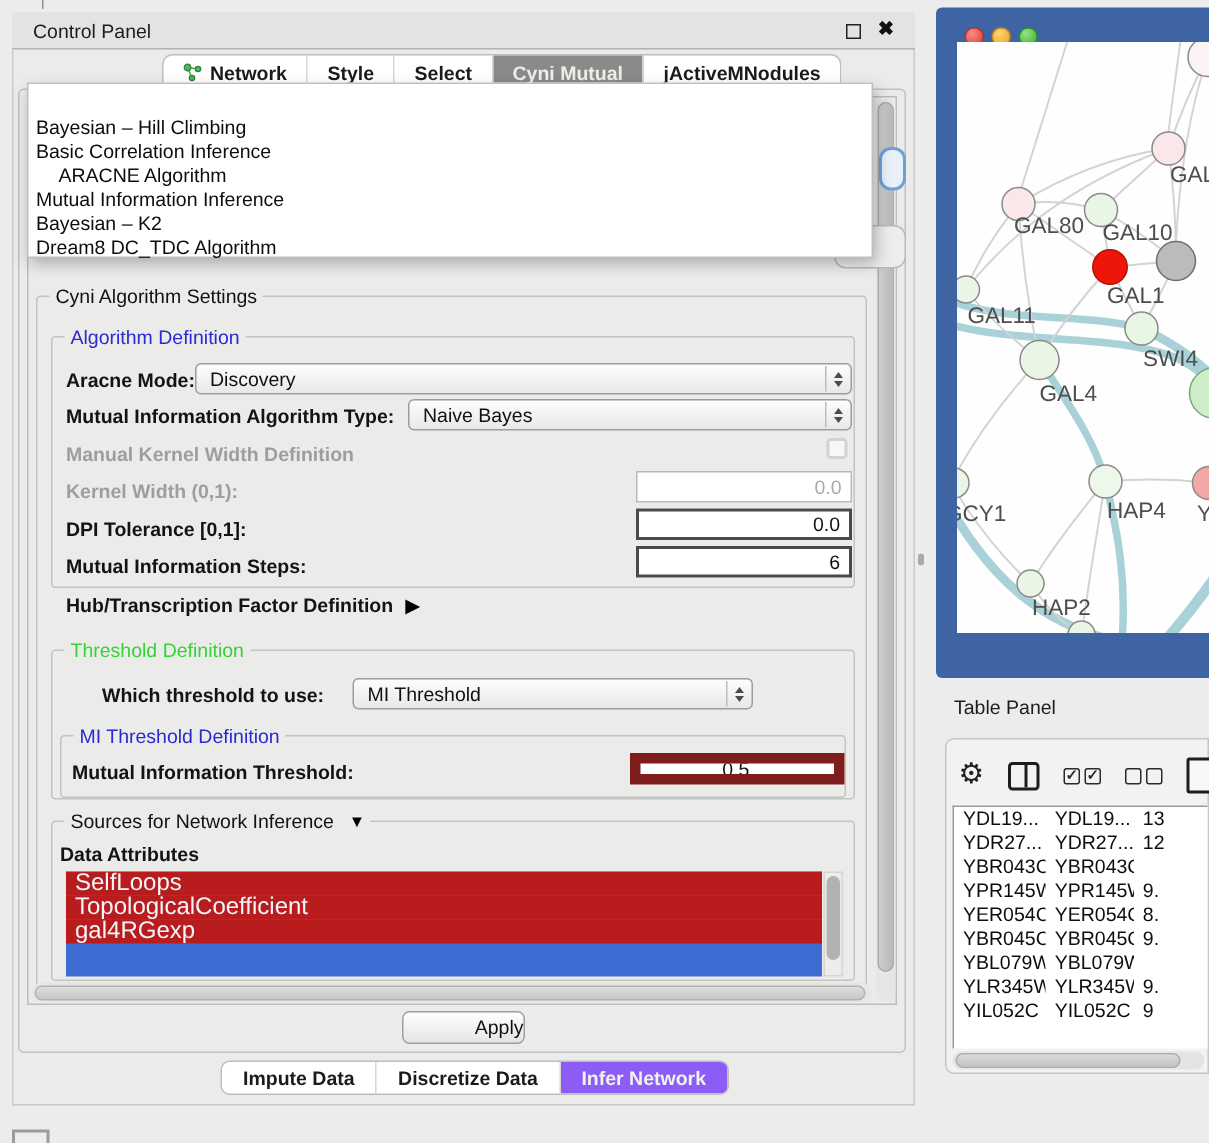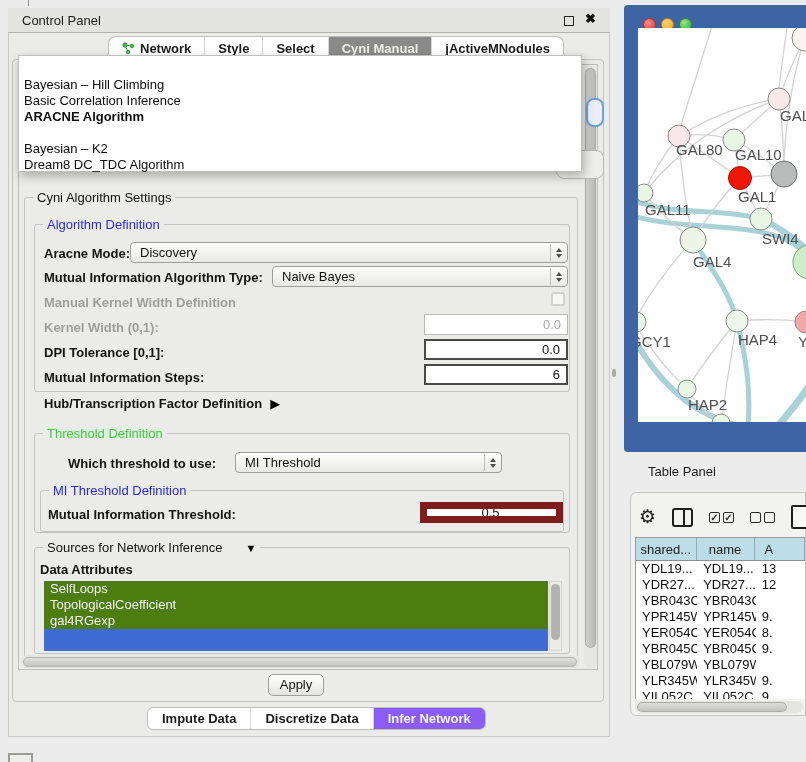--- a/index.html
+++ b/index.html
@@ -63,51 +63,51 @@
   .dark-border  { border:2px solid #4a4a4a; color:#111; }
   .mid-border   { border:7px solid #7f1d1d; color:#111;text-align:center; }
   .checkbox-dis { position:absolute; width:14px; height:14px; border:2px solid #d2d2d0;
                   border-radius:3px; background:#f7f7f5; }
   
   .popup { left:18px; top:55px; width:564px; height:117px; background:#fff;
            border:1px solid #bfbfbd; box-shadow:2px 4px 10px rgba(0,0,0,.28); z-index:20; }
   .popup-prompt { position:absolute; left:0; right:0; top:3px; text-align:center;
                   font-size:13px; color:#b7b7b5; }
   .popup-item { position:absolute; left:5px; font-size:13px; color:#0d0d0d; white-space:nowrap;text-align:right; }
-  .popup-item.sel { font-weight:bold; }
+  .popup-item.sel { font-weight:normal;margin-left:15px; }
   
   .attr-list { left:44px; top:581px; width:504px; height:70px; background:#3e6cd3; overflow:hidden; }
-  .attr-item { height:16px; line-height:16px; font-size:13px; color:#f2f4fb; padding-left:6px;
-               background:#4d7c0f; white-space:nowrap; }
+  .attr-item { height:16px; line-height:16px; font-size:16px; color:#f2f4fb; padding-left:6px;
+               background:#b91c1c; white-space:nowrap; }
   .list-scroll-track { left:549px; top:581px; width:13px; height:70px; background:#ececea; border:1px solid #d4d4d2; }
   .list-scroll-thumb { left:551px; top:584px; width:9px; height:56px; border-radius:5px; background:#b2b2b0; }
   
-  .apply-btn { left:268px; top:674px; width:56px; height:22px; border:1px solid #9f9f9d; border-radius:5px;
-               background:linear-gradient(#ffffff,#e4e4e2); font-size:13px; text-align:center;
+  .apply-btn { left:268px; top:674px; width:82px; height:22px; border:1px solid #9f9f9d; border-radius:5px;
+               background:linear-gradient(#ffffff,#e4e4e2); font-size:13px; text-align:right;
                line-height:20px; color:#111; }
   .bottom-tabbar { left:147px; top:707px; height:23px; background:#ffffff; border:1px solid #bdbdbb;
                    border-radius:6px; display:flex; overflow:hidden; }
   .btab { display:flex; align-items:center; padding:0 14px; font-size:13px; font-weight:bold;
           color:#1b1b1b; border-right:1px solid #d7d7d5; }
   .btab:last-child { border-right:none; }
   .btab.selected { background:#8b5cf6; color:#f2f2ec; }
   
   .frag-blue { left:586px; top:98px; width:18px; height:29px; border:2px solid #6f9fd8;
                border-radius:8px; background:#eaf0f9; z-index:2; }
   .frag-corner { left:556px; top:150px; width:48px; height:29px; border:1px solid #b9b9b7;
                  border-radius:8px; background:#ededeb; z-index:1; }
   
   .net-window { left:624px; top:5px; width:182px; height:447px; background:#3e64a4; border-radius:4px 0 0 4px; }
   .traffic { position:absolute; top:13px; width:13px; height:13px; border-radius:50%; }
   .t-red    { left:19px;  background:radial-gradient(circle at 35% 30%, #fa8d85, #dd3b32); border:1px solid #b9342c; }
   .t-yellow { left:37px;  background:radial-gradient(circle at 35% 30%, #fcd66b, #eda327); border:1px solid #c08423; }
   .t-green  { left:55px;  background:radial-gradient(circle at 35% 30%, #9be388, #2fae25); border:1px solid #2c8f2c; }
   .canvas { left:14px; top:23px; width:168px; height:394px; background:#fefefe; overflow:hidden; }
   
-  .tp-title { left:636px; top:464px; font-size:13px; color:#1c1c1c;margin-left:12px; }
+  .tp-title { left:636px; top:464px; font-size:13px; color:#1c1c1c; }
   .tp-window { left:630px; top:492px; width:176px; height:224px; background:#f2f2f0;
                border:1px solid #c5c5c3; border-radius:6px 0 0 6px; }
   .tp-toolbar { position:absolute; left:8px; top:12px; height:24px; display:flex; align-items:center; gap:16px; }
   .gear { font-size:19px; color:#222; line-height:20px; }
   .cols-icon { width:21px; height:19px; border:2px solid #1d1d1d; border-radius:3px; position:relative; }
   .cols-icon:after { content:""; position:absolute; left:50%; top:0; bottom:0; width:2px; background:#1d1d1d; }
   .cbx-pair { display:flex; gap:3px; }
   .cbx { width:11px; height:11px; border:1.5px solid #2a2a2a; border-radius:2px; position:relative; font-size:10px;
          line-height:9px; text-align:center; color:#2a2a2a; font-weight:bold; }
   .page-icon { width:22px; height:24px; border:2px solid #1d1d1d; border-radius:2px; background:#f8f8f6; }
@@ -156,21 +156,21 @@
     </svg>
     <span>Network</span>
   </div>
   <div class="tab">
     <span>Style</span>
   </div>
   <div class="tab">
     <span>Select</span>
   </div>
   <div class="tab selected">
-    <span>Cyni Manual</span>
+    <span>Cyni Mutual</span>
   </div>
   <div class="tab">
     <span>jActiveMNodules</span>
   </div>
 </div>
 
 <div class="abs frag-corner"></div>
 <div class="abs frag-blue"></div>
 
 <div class="abs group" style="left:24px; top:197px; width:554px; height:462px;">
@@ -228,21 +228,21 @@
     </span>
 </div>
 
 <div class="abs group" style="left:40px; top:490px; width:524px; height:42px;">
   <div class="group-label lbl-blue">MI Threshold Definition</div>
 </div>
 <div class="abs bold-label" style="left:48px; top:507px;">Mutual Information Threshold:</div>
 <input class="num-input mid-border" style="left: 420px; top: 502px; width: 143px;" value="0.5">
 
 <div class="abs group" style="left:34px; top:547px; width:536px; height:107px;">
-  <div class="group-label" style="display:flex; gap:23px; align-items:center;">
+  <div class="group-label" style="display:flex; gap:10px; align-items:center;">
     <span>Sources for Network Inference</span>
     <span class="tri-downf">▼</span>
   </div>
 </div>
 <div class="abs bold-label" style="left:40px; top:562px;text-align:center;">Data Attributes</div>
 
 <div class="abs attr-list">
   <div class="attr-item">SelfLoops</div>
   <div class="attr-item">TopologicalCoefficient</div>
   <div class="attr-item">gal4RGexp</div>
@@ -270,20 +270,21 @@
 </div>
 
 <div class="abs cut-icon"></div>
 
 <div class="abs split-dot"></div>
 
 <div class="abs popup">
   <div class="popup-item" style="top:21px;">Bayesian – Hill Climbing</div>
   <div class="popup-item" style="top:37px;">Basic Correlation Inference</div>
   <div class="popup-item sel" style="top:53px;">ARACNE Algorithm</div>
+  <div class="popup-item" style="top:69px;">Mutual Information Inference</div>
   <div class="popup-item" style="top:85px;">Bayesian – K2</div>
   <div class="popup-item" style="top:101px;">Dream8 DC_TDC Algorithm</div>
 </div>
 
 <div class="abs net-window">
   <div class="traffic t-red"></div>
   <div class="traffic t-yellow"></div>
   <div class="traffic t-green"></div>
   <div class="abs canvas">
     <svg width="168" height="394" viewBox="0 0 168 394">
@@ -373,25 +374,20 @@
         <span class="cbx">✓</span>
       </span>
     <span class="cbx-pair">
         <span class="cbx"></span>
         <span class="cbx"></span>
       </span>
     <span class="page-icon"></span>
   </div>
 
   <div class="tp-table">
-    <div class="th-row">
-      <div class="th" style="width:75px;">shared...</div>
-      <div class="th" style="width:72px;">name</div>
-      <div class="th" style="width:60px; justify-content:flex-start; padding-left:10px;">A</div>
-    </div>
     <div class="td-row">
       <div class="td" style="width:75px;">YDL19...</div>
       <div class="td" style="width:72px;">YDL19...</div>
       <div class="td" style="width:60px;">13</div>
     </div>
     <div class="td-row">
       <div class="td" style="width:75px;">YDR27...</div>
       <div class="td" style="width:72px;">YDR27...</div>
       <div class="td" style="width:60px;">12</div>
     </div>

